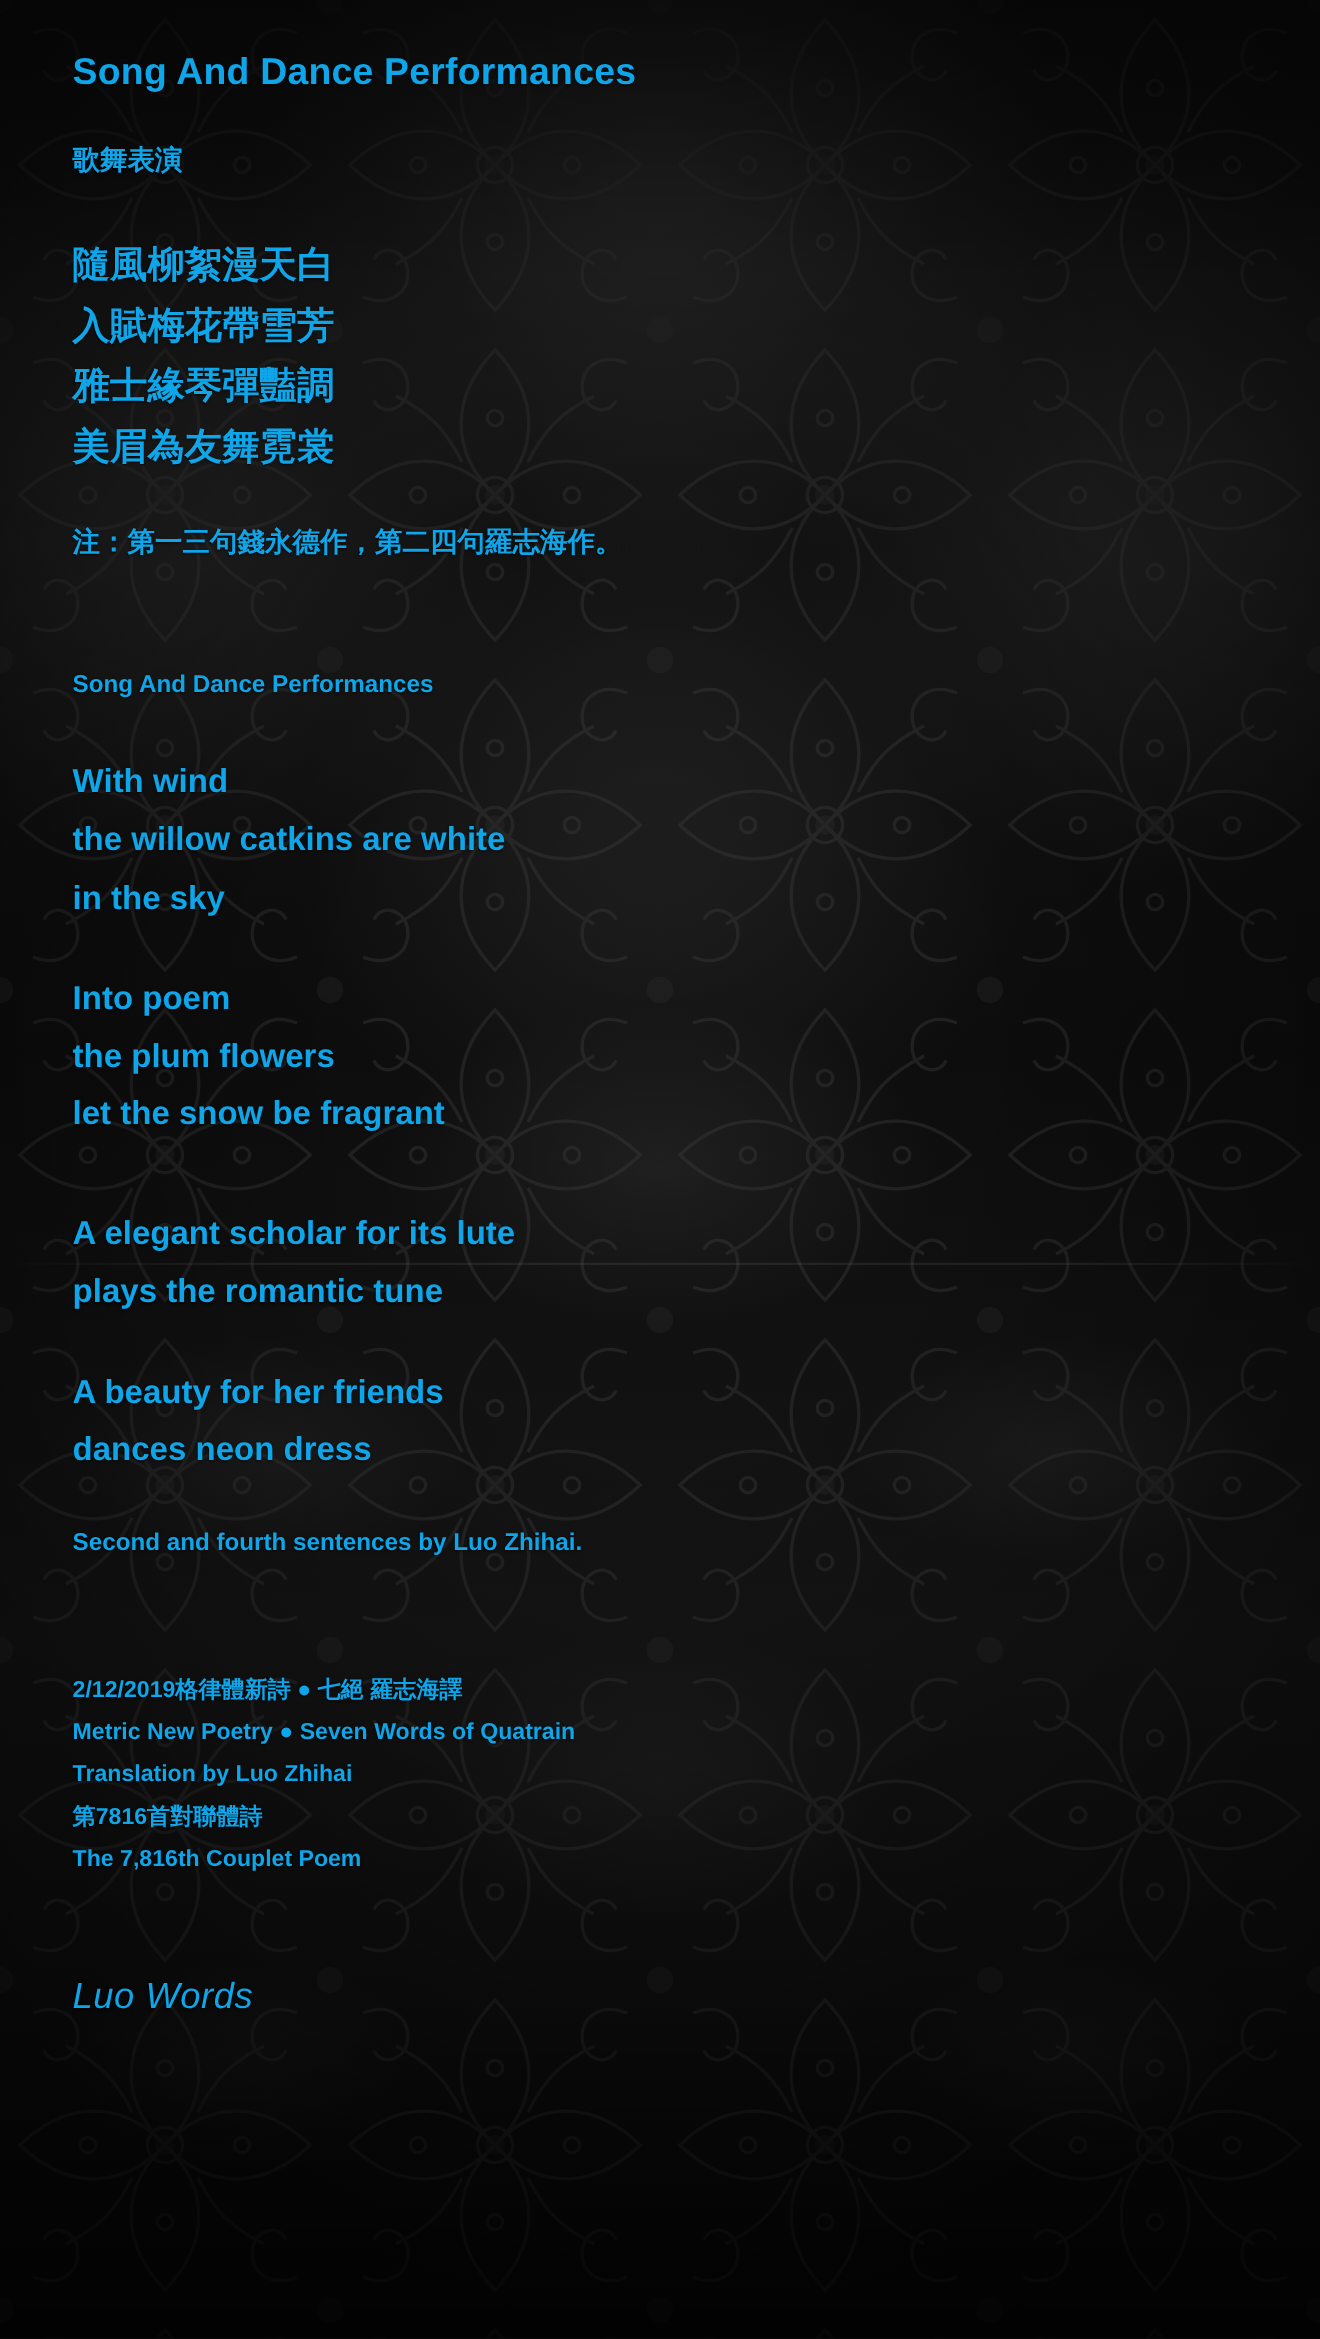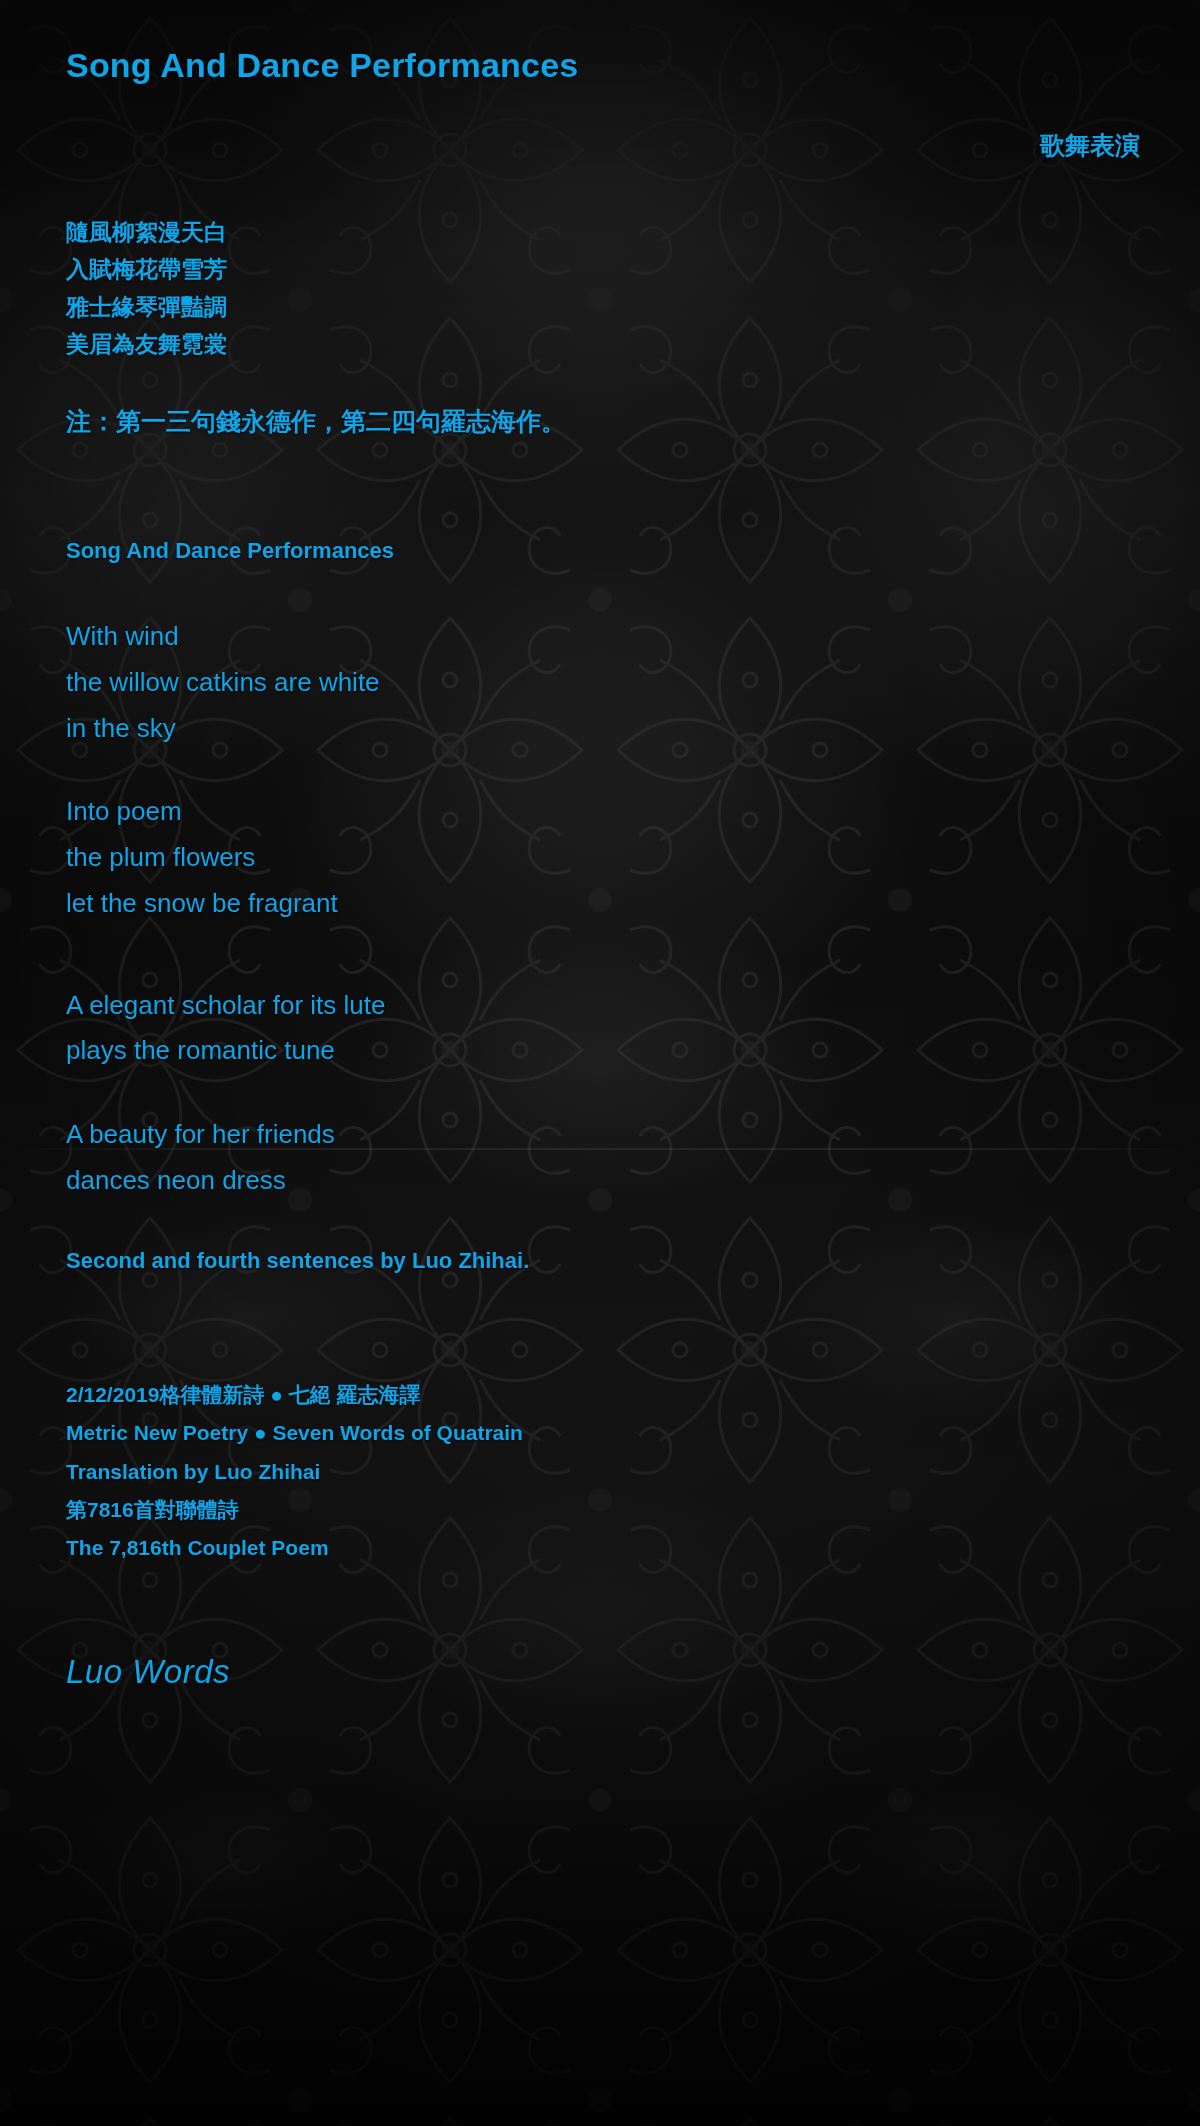--- a/index.html
+++ b/index.html
@@ -66,52 +66,51 @@
 
   .poem-title {
     font-size: 34px;
     font-weight: bold;
     letter-spacing: .2px;
     margin: 0 0 44px 0;
     text-shadow: 0 1px 2px rgba(0,0,0,.85);
   }
 
   .cjk {
-    font-size: 23px;
+    font-size: 34px;
     font-weight: bold;
     line-height: 1.62;
     text-shadow: 0 1px 2px rgba(0,0,0,.85);
   }
   .cjk-title {
     font-size: 25px;
     font-weight: bold;
     margin: 0 0 52px 0;
     text-shadow: 0 1px 2px rgba(0,0,0,.85);
-    text-align: right;
   }
   .cjk-block { margin: 0 0 42px 0; }
   .cjk-line { display: block; }
 
   .cjk-note {
     font-size: 25px;
     font-weight: bold;
     margin: 0 0 100px 0;
     text-shadow: 0 1px 2px rgba(0,0,0,.85);
   }
 
   .en-title {
     font-size: 22px;
     font-weight: bold;
     margin: 0 0 50px 0;
     text-shadow: 0 1px 2px rgba(0,0,0,.85);
   }
 
   .stanza {
-    font-size: 26px;
-    font-weight: normal;
+    font-size: 30px;
+    font-weight: bold;
     line-height: 1.76;
     margin: 0 0 38px 0;
     text-shadow: 0 1px 2px rgba(0,0,0,.85);
   }
   .stanza .ln { display: block; }
 
   .en-note {
     font-size: 22px;
     font-weight: bold;
     line-height: 1.76;

